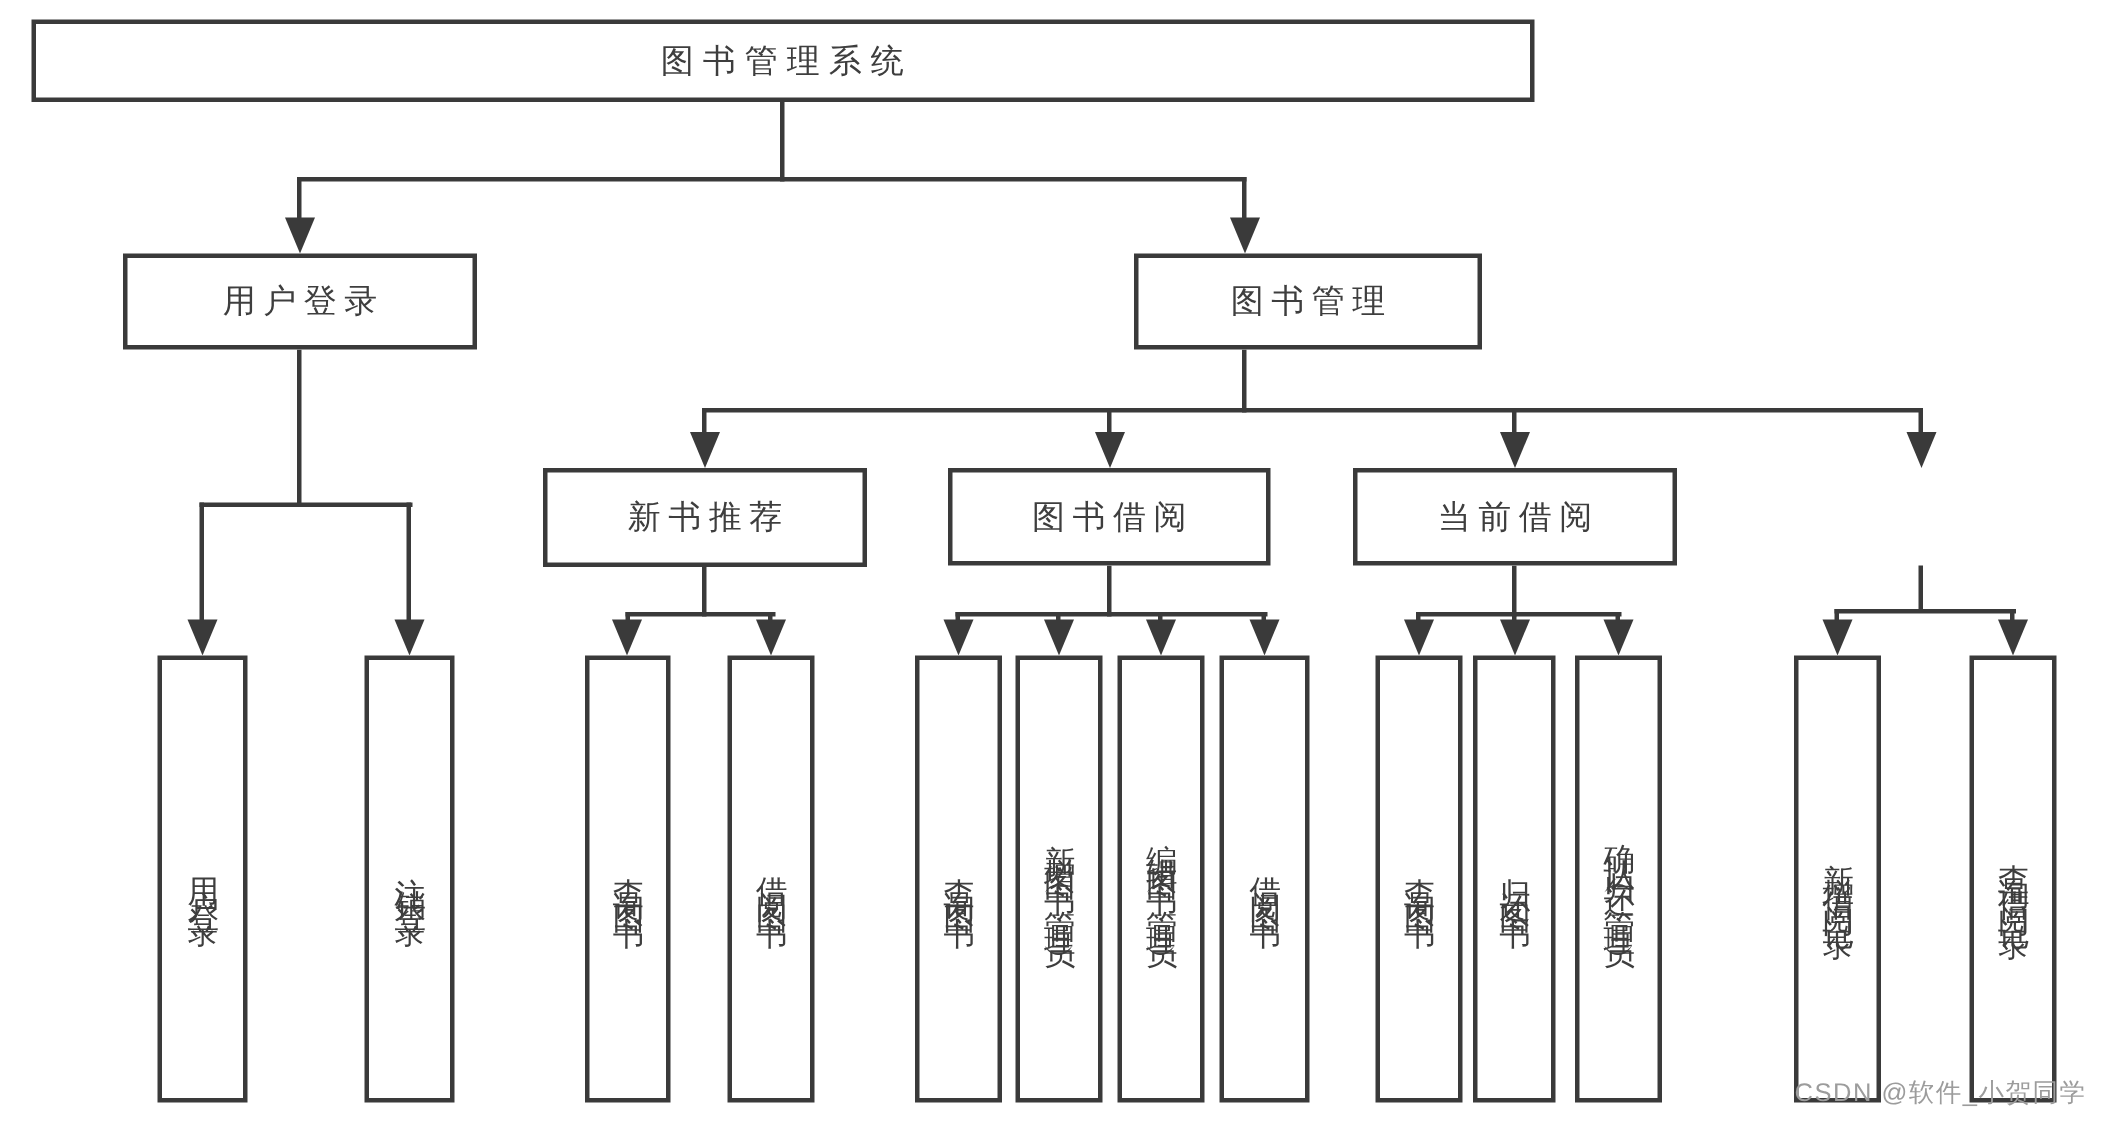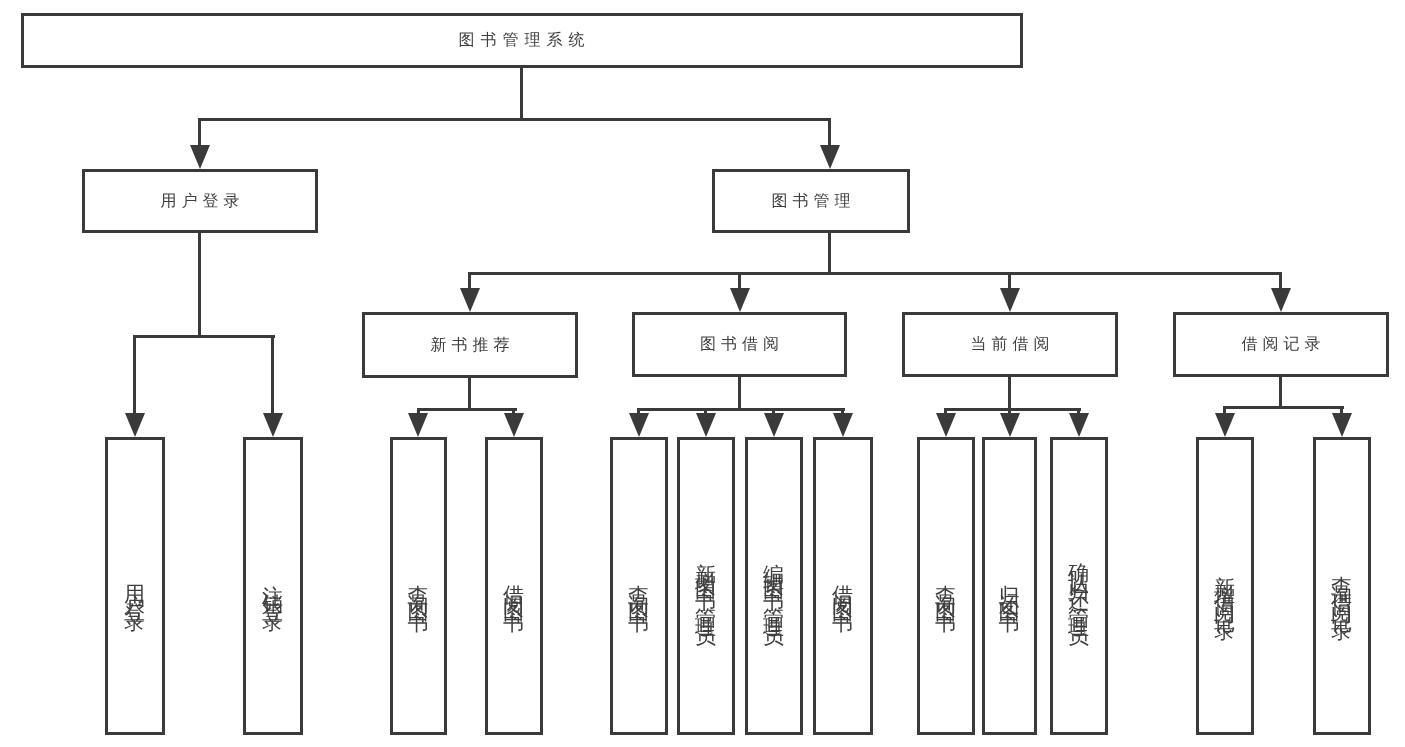--- a/index.html
+++ b/index.html
@@ -3,21 +3,21 @@
 <meta charset="utf-8">
 <style>
   html,body{margin:0;padding:0;background:#ffffff;}
   body{width:1405px;height:747px;overflow:hidden;
        font-family:"Liberation Sans", sans-serif;}
   .canvas{position:relative;width:1405px;height:747px;background:#ffffff;}
 
   
   .hbox{position:absolute;box-sizing:border-box;background:#ffffff;
         border:3px solid #3a3a3a;display:flex;align-items:center;justify-content:center;
-        font-size:16px;letter-spacing:5px;color:#3e3e3e;z-index:2;}
+        font-size:22px;letter-spacing:5px;color:#3e3e3e;z-index:2;}
   .hbox span{text-indent:5px;white-space:nowrap;}
 
   
   .vbox{position:absolute;box-sizing:border-box;background:#ffffff;
         border:3px solid #3a3a3a;display:flex;align-items:center;justify-content:center;
         writing-mode:vertical-rl;font-size:21px;line-height:1;letter-spacing:9px;
         color:#3e3e3e;z-index:2;}
   .vbox span{white-space:nowrap;}
 
   
@@ -34,35 +34,32 @@
 
 <div class="canvas">
 
   <div class="hbox" style="left:21px;top:13px;width:1002px;height:55px;letter-spacing:6px;">
     <span>图书管理系统</span>
   </div>
 
   <div class="hbox" style="left:82px;top:169px;width:236px;height:64px;">
     <span>用户登录</span>
   </div>
-  <div class="hbox" style="left:712px;top:169px;width:198px;height:64px;">
+  <div class="hbox" style="left:756px;top:169px;width:232px;height:64px;">
     <span>图书管理</span>
   </div>
 
   <div class="hbox" style="left:362px;top:312px;width:216px;height:66px;">
     <span>新书推荐</span>
   </div>
   <div class="hbox" style="left:632px;top:312px;width:215px;height:65px;align-items:center;">
     <span>图书借阅</span>
   </div>
   <div class="hbox" style="left:902px;top:312px;width:216px;height:65px;">
     <span>当前借阅</span>
-  </div>
-  <div class="hbox" style="left:1173px;top:312px;width:216px;height:65px;">
-    <span>借阅记录</span>
   </div>
 
   <div class="vbox" style="left:105px;top:437px;width:60px;height:298px;">
     <span>用户登录</span>
   </div>
   <div class="vbox" style="left:243px;top:437px;width:60px;height:298px;">
     <span>注销登录</span>
   </div>
   <div class="vbox" style="left:390px;top:437px;width:57px;height:298px;">
     <span>查询图书</span>
@@ -150,14 +147,15 @@
   <div class="ln" style="left:1077px;top:408px;width:3px;height:8px;"></div>
   <div class="ar" style="left:1069px;top:413px;"></div>
 
   <div class="ln" style="left:1279px;top:377px;width:3px;height:31px;"></div>
   <div class="ln" style="left:1223px;top:406px;width:121px;height:3px;"></div>
   <div class="ln" style="left:1223px;top:406px;width:3px;height:10px;"></div>
   <div class="ar" style="left:1215px;top:413px;"></div>
   <div class="ln" style="left:1340px;top:406px;width:3px;height:10px;"></div>
   <div class="ar" style="left:1332px;top:413px;"></div>
 
+  <div class="watermark">CSDN @软件_小贺同学</div>
 
 </div>
 
 </body></html>

